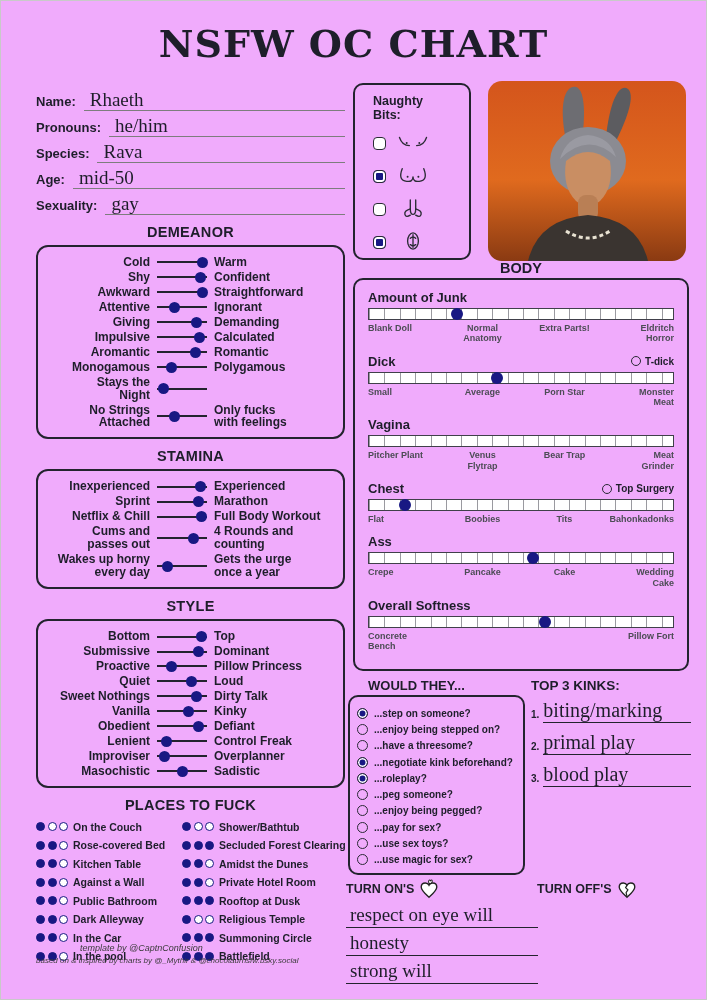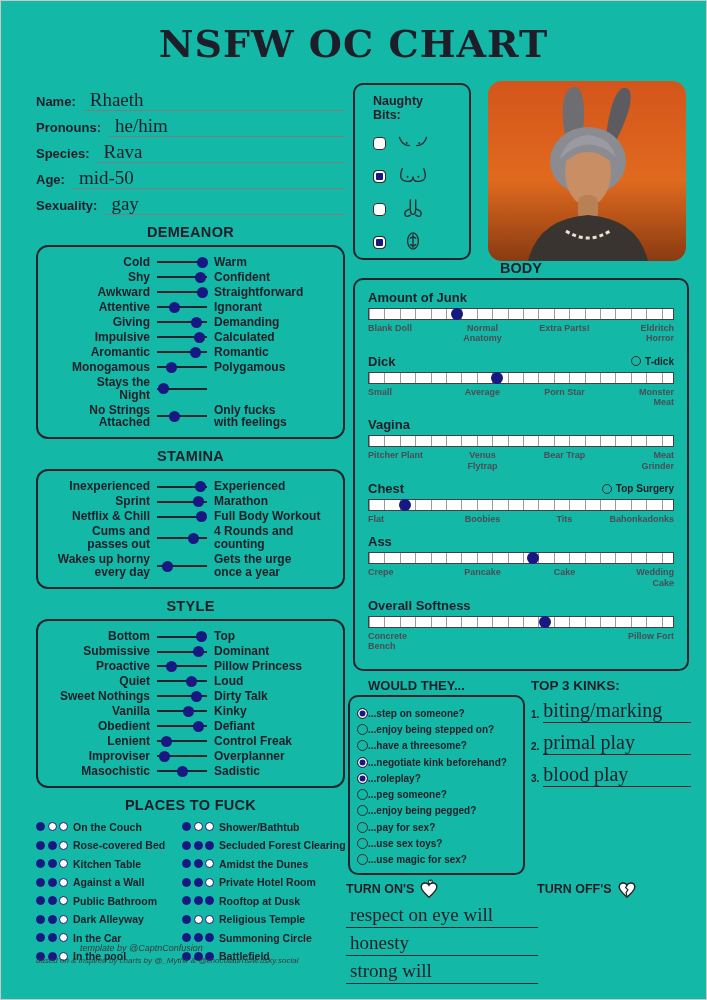--- a/index.html
+++ b/index.html
@@ -1,18 +1,18 @@
 <!DOCTYPE html>
 <html><head>
 <meta charset="utf-8">
 <style>
   * { box-sizing: border-box; margin: 0; padding: 0; }
   html,body { background:#fff; }
   body { font-family:"Liberation Sans", sans-serif; color:#1e1e2a; }
-  .page { position:relative; width:707px; height:1000px; background:#14b8a6; border:1px solid #c9c9c9; overflow:hidden; }
+  .page { position:relative; width:707px; height:1000px; background:#f0abfc; border:1px solid #c9c9c9; overflow:hidden; }
 
   .title { position:absolute; top:20px; left:0; width:100%; text-align:center;
     font-family:"DejaVu Serif","Liberation Serif",serif; font-weight:800; font-size:38px; letter-spacing:1px; }
 
   
   .left-col { position:absolute; left:35px; top:86px; width:309px; }
 
   .p-row { display:flex; align-items:flex-end; height:24px; margin-bottom:2px; }
   .p-label { font-weight:bold; font-size:13px; padding-bottom:2px; }
   .p-value { flex:1; margin-left:8px; padding:0 0 1px 6px; font-family:"Liberation Serif",serif;
@@ -63,21 +63,21 @@
   .sl-bar { position:relative; height:12px; border:1.6px solid #40404a; background-color:#fff;
     background-image:repeating-linear-gradient(to right,#9a9aa0 0 1px,transparent 1px 15.4px); }
   .sl-marker { position:absolute; top:-1px; width:12px; height:12px; border-radius:50%; background:#181883; }
   .sl-ticks { display:grid; grid-template-columns:1fr 1.15fr 1fr 1fr; margin-top:3px;
     font-size:9px; font-weight:bold; color:#4c4c55; line-height:1.15; white-space:pre-line;gap:12px; }
   .sl-tick.t0 { text-align:left; } .sl-tick.t1, .sl-tick.t2 { text-align:center; } .sl-tick.t3 { text-align:right; }
 
   .wt-title { position:absolute; left:367px; top:677px; font-weight:bold; font-size:13px; }
   .wt-box { position:absolute; left:347px; top:694px; width:177px; height:180px;
     border:2px solid #23232e; border-radius:10px; padding:8px 7px; }
-  .wt-row { display:flex; align-items:center; height:16.3px; }
+  .wt-row { display:flex; align-items:center; gap:6px; height:16.3px; }
   .wt-check { width:11px; height:11px; border-radius:50%; border:1.6px solid #2a2a35; flex:none; }
   .wt-check.checked { background:#181883; box-shadow:inset 0 0 0 1.5px #fff; }
   .wt-label { font-weight:bold; font-size:10px; }
 
   .kinks { position:absolute; left:530px; top:677px; width:160px; }
   .kinks-title { font-weight:bold; font-size:13.5px; margin-bottom:6px; }
   .k-row { display:flex; align-items:flex-end; margin-bottom:8px; }
   .k-num { font-size:10px; font-weight:bold; margin-right:4px; padding-bottom:3px; }
   .k-value { flex:1; font-family:"Liberation Serif",serif; font-size:20px; line-height:1.1;
     border-bottom:1.5px solid #23232e; padding-bottom:1px; }

